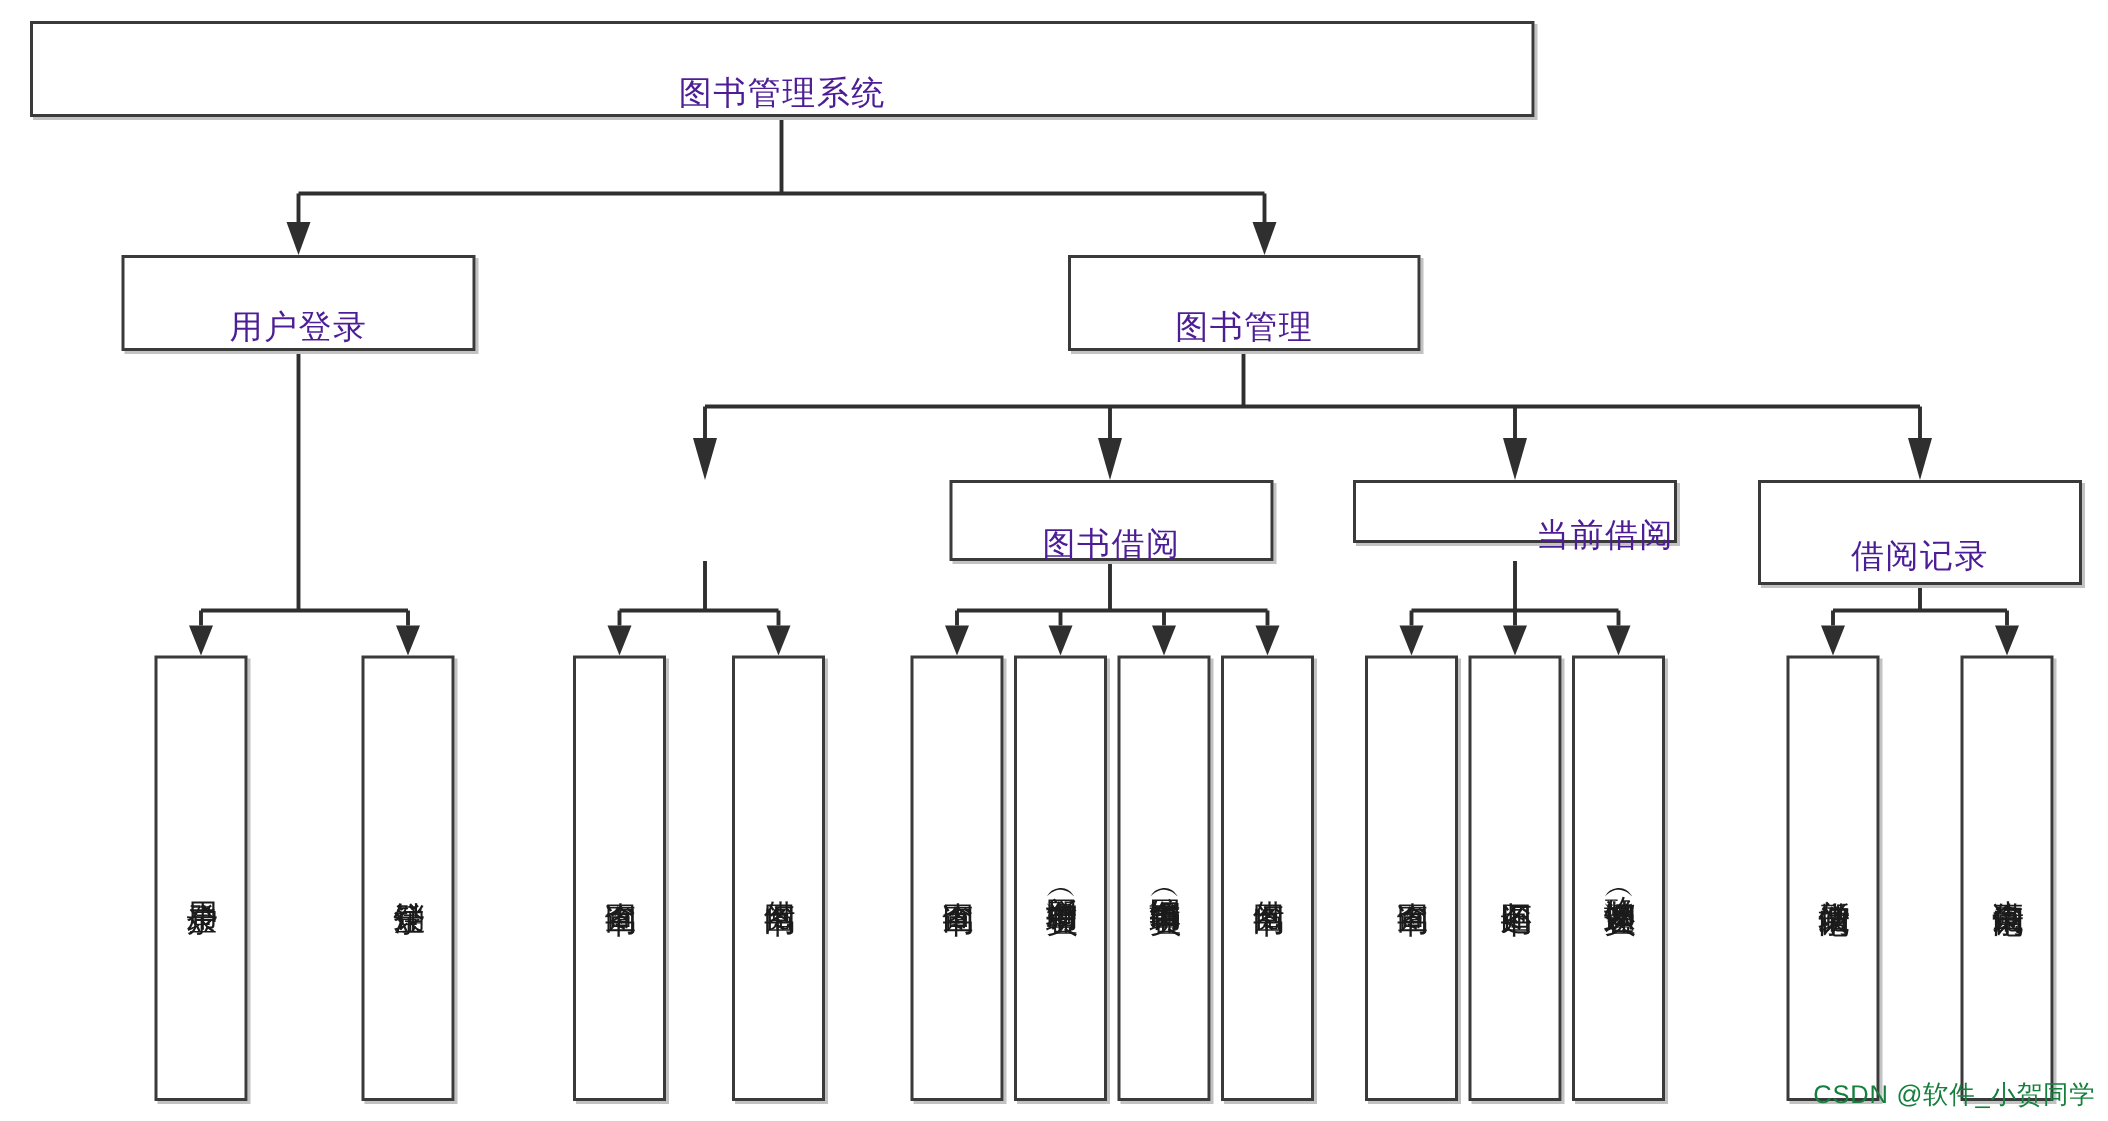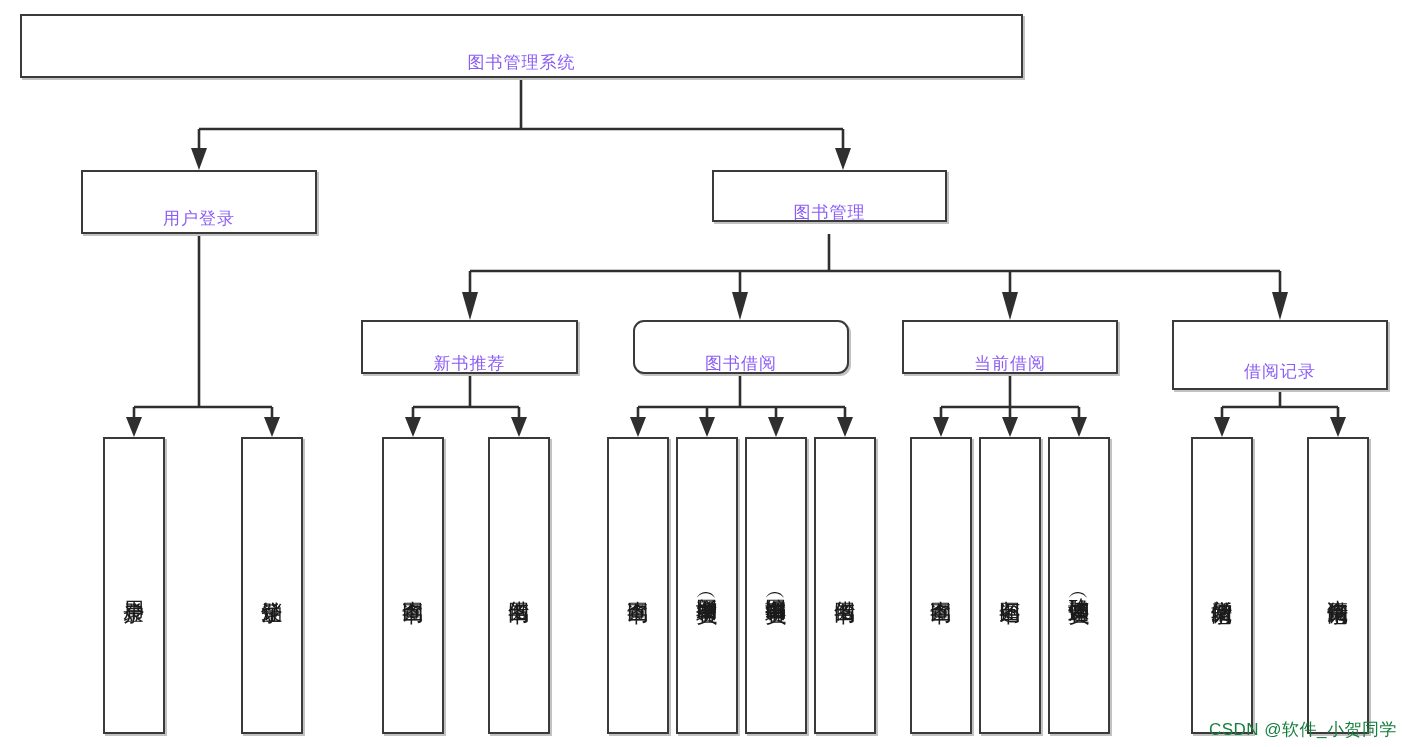--- a/index.html
+++ b/index.html
@@ -78,22 +78,22 @@
     box-sizing: border-box;
     background: #ffffff;
     border: 2.6px solid #3a3a3a;
     box-shadow: 2px 2px 0 0 #c2c2c2;
     display: flex;
     align-items: center;
     justify-content: center;
   }
   .hnode-label {
     font-family: "Liberation Sans", "DejaVu Sans", sans-serif;
-    font-size: 17px;
-    color: #8b5cf6;
+    font-size: 22px;
+    color: #4c1d95;
     letter-spacing: 1px;
     white-space: nowrap;
     margin-top: 32px;
   }
 </style>
 </head>
 <body>
 
 <div id="diagram-root">
 
@@ -178,31 +178,28 @@
     </g>
   </svg>
 
   <div class="hnode" style="left:20px; top:14px; width:1003px; height:64px;">
     <span class="hnode-label">图书管理系统</span>
   </div>
 
   <div class="hnode" style="left:81px; top:170px; width:236px; height:64px;">
     <span class="hnode-label">用户登录</span>
   </div>
-  <div class="hnode" style="left:712px; top:170px; width:235px; height:52px;">
+  <div class="hnode" style="left:712px; top:170px; width:235px; height:64px;">
     <span class="hnode-label">图书管理</span>
   </div>
 
-  <div class="hnode" style="left:361px; top:320px; width:217px; height:54px;">
-    <span class="hnode-label">新书推荐</span>
-  </div>
-  <div class="hnode" style="left:633px; top:320px; width:216px; height:54px;border-radius:11px;">
+  <div class="hnode" style="left:633px; top:320px; width:216px; height:54px;">
     <span class="hnode-label">图书借阅</span>
   </div>
-  <div class="hnode" style="left:902px; top:320px; width:216px; height:54px;">
+  <div class="hnode" style="left:902px; top:320px; width:216px; height:42px;justify-content:flex-end;">
     <span class="hnode-label">当前借阅</span>
   </div>
   <div class="hnode" style="left:1172px; top:320px; width:216px; height:70px;">
     <span class="hnode-label">借阅记录</span>
   </div>
 
   <div class="vnode" style="left:103px; top:437px; width:62px; height:297px;">
     <span class="vnode-label">用户登录</span>
   </div>
   <div class="vnode" style="left:241px; top:437px; width:62px; height:297px;">

